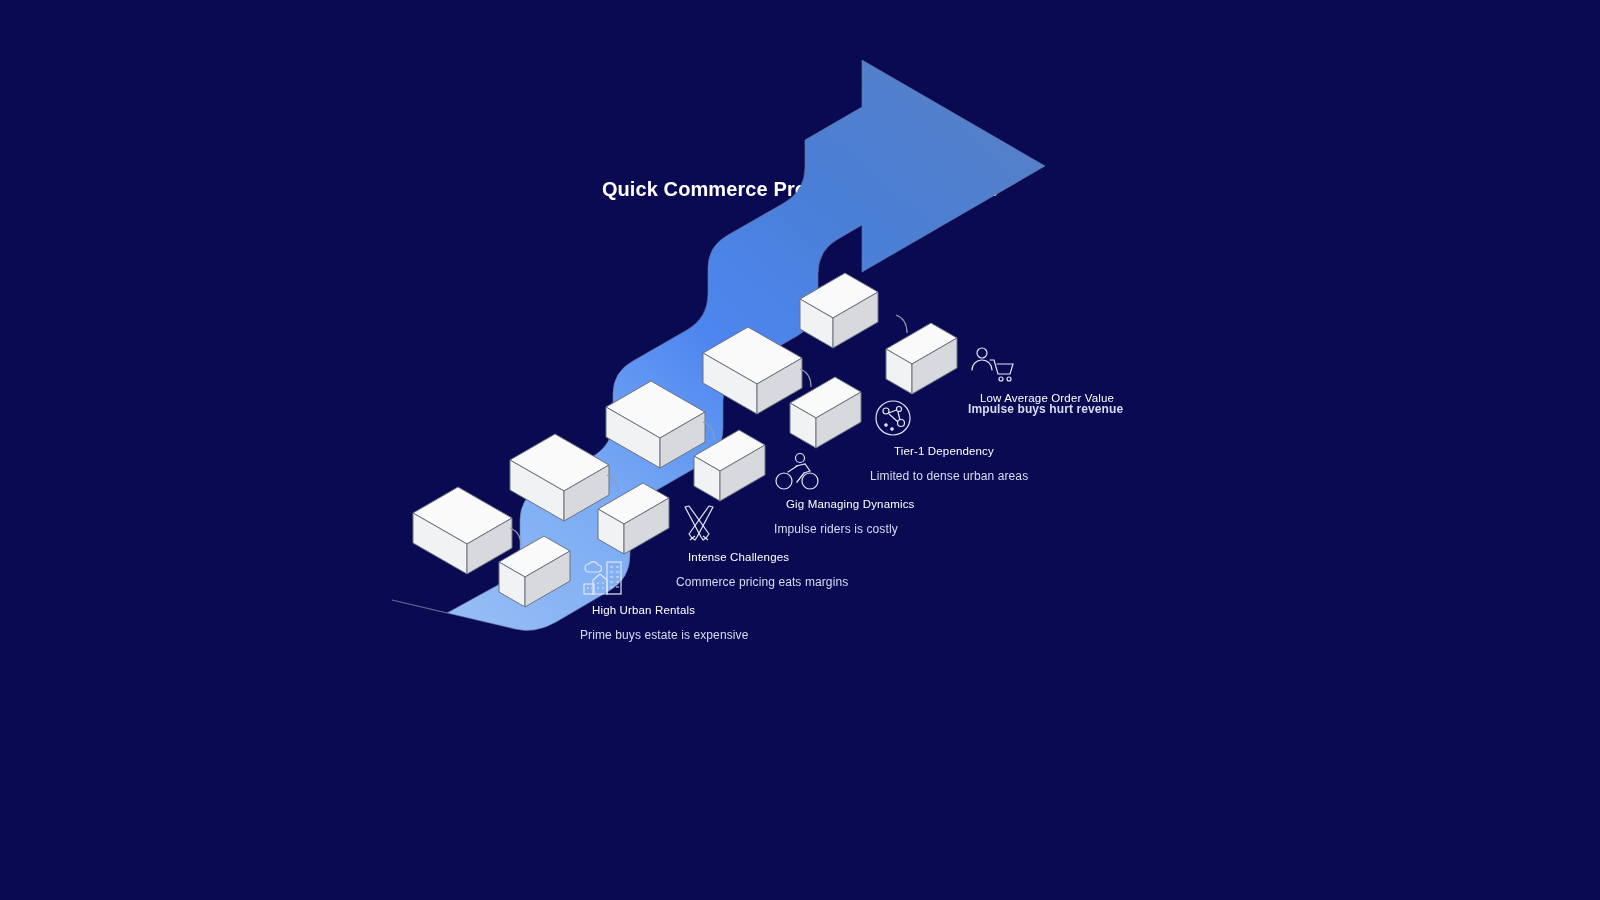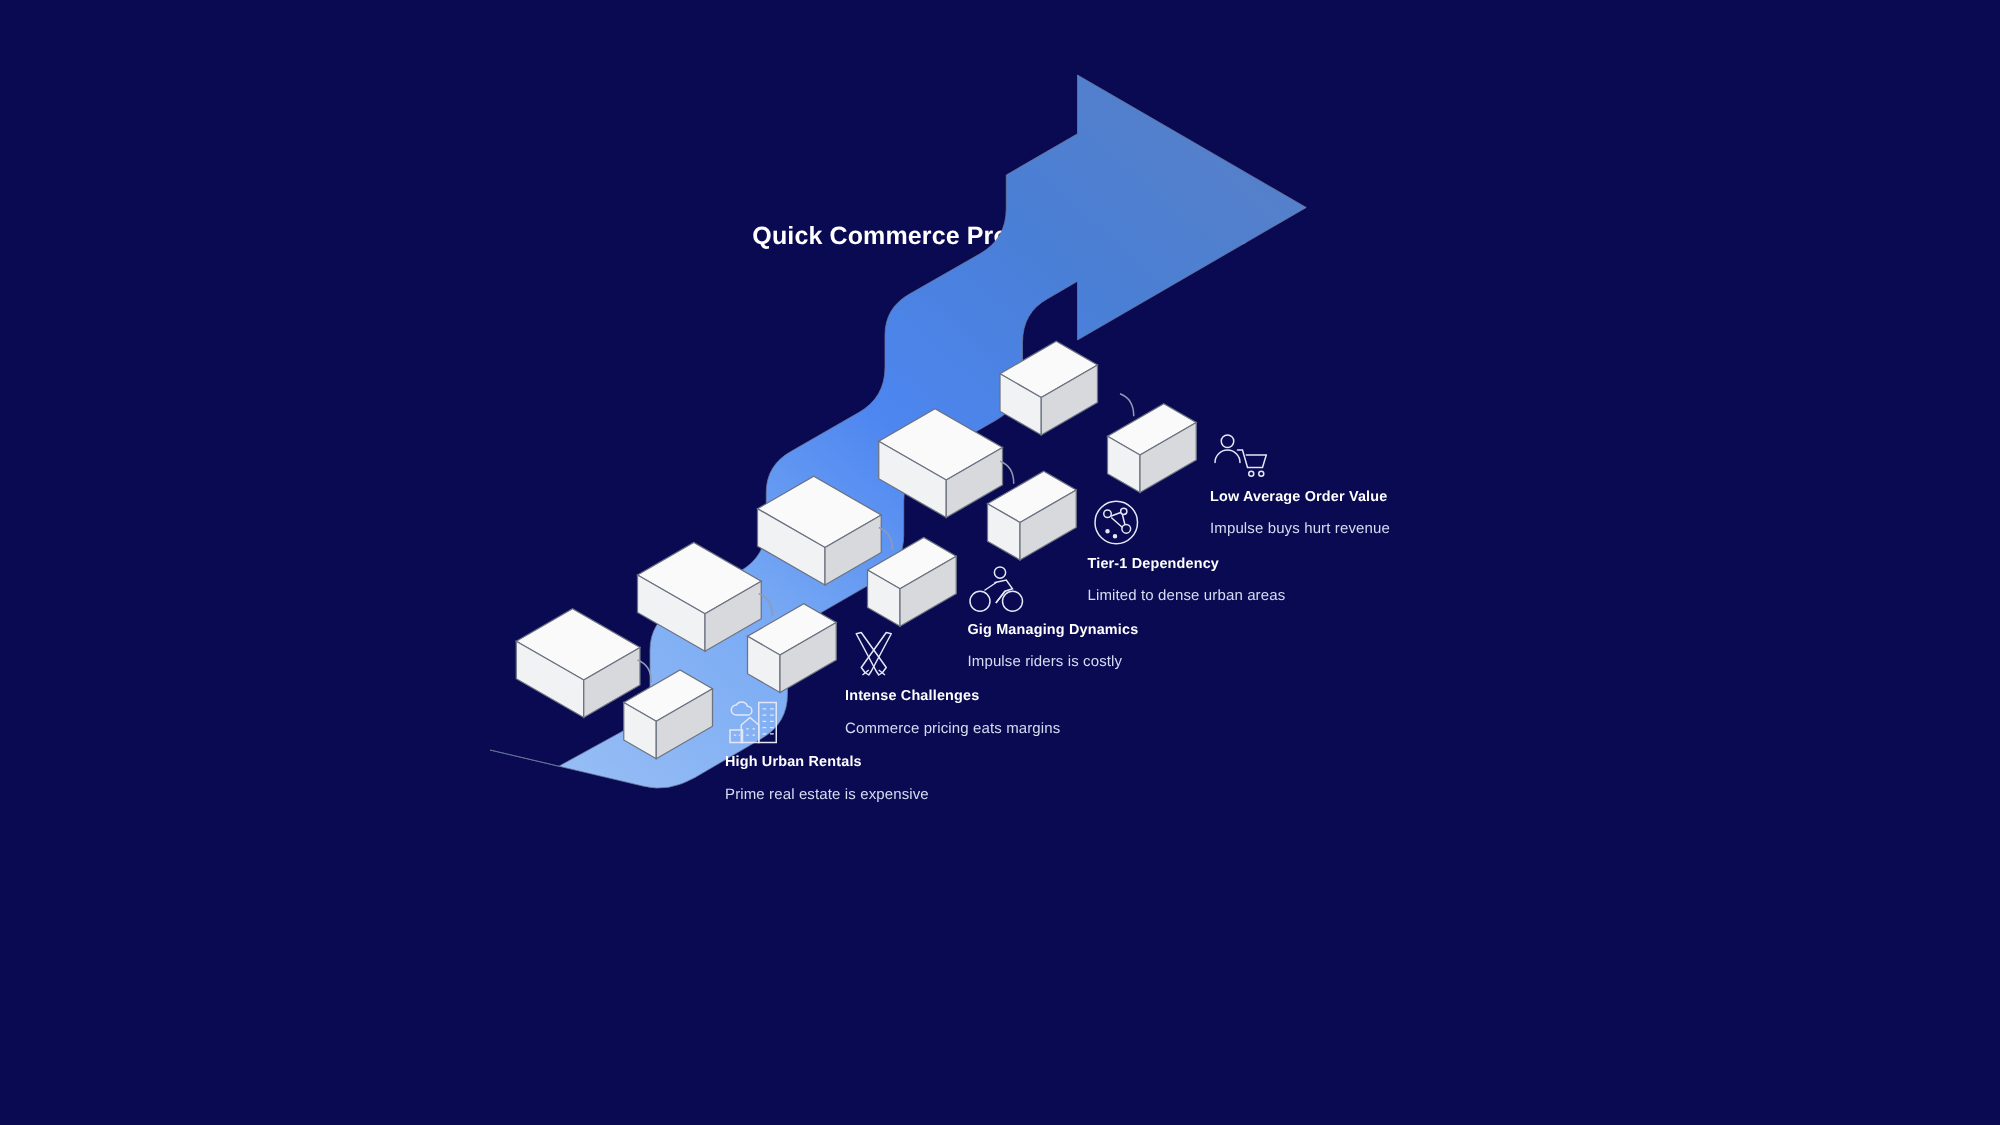--- a/index.html
+++ b/index.html
@@ -47,24 +47,24 @@
   }
   .label-icon {
     position: absolute;
     left: 0;
     top: 0;
     width: 46px;
     height: 42px;
   }
   .label-title {
     position: absolute;
-    left: 0;
+    left: 12px;
     color: #ffffff;
     font-size: 11.5px;
-    font-weight: bold;
+    font-weight: normal;
     letter-spacing: 0.15px;
   }
   .label-desc {
     position: absolute;
     left: 0;
     color: #d6dcf2;
     font-size: 12px;
     font-weight: normal;
     letter-spacing: 0.1px;
   }
@@ -207,21 +207,21 @@
         <rect x="27" y="6" width="14" height="32"></rect>
         <path d="M13 38 V24 l7 -6 l7 6 v14 Z"></path>
         <rect x="4" y="28" width="10" height="10"></rect>
         <g stroke-width="1">
           <path d="M30 11 h3 M36 11 h3 M30 16 h3 M36 16 h3 M30 21 h3 M36 21 h3 M30 26 h3 M36 26 h3 M30 31 h3 M36 31 h3"></path>
           <path d="M17 27 h2 M22 27 h2 M17 32 h2 M22 32 h2"></path>
           <path d="M7 32 h2 M11 32 h1"></path>
         </g>
       </svg>
       <div class="label-title" style="top:48px;">High Urban Rentals</div>
-      <div class="label-desc" style="top:72px;">Prime real estate is expensive</div>
+      <div class="label-desc" style="top:72px;">Prime buys estate is expensive</div>
     </div>
 
     <div class="label-group" style="left:676px;top:503px;">
       <svg class="label-icon" viewBox="0 0 46 42" fill="none" stroke="#e3e7f5" stroke-width="1.2" stroke-linejoin="round">
         <path d="M9 4 l4 -1 l20 28 l-3 4 l-3 2 l-2 -3 Z"></path>
         <path d="M37 4 l-4 -1 l-20 28 l3 4 l3 2 l2 -3 Z"></path>
         <path d="M27 33 l5 4 M19 33 l-5 4"></path>
       </svg>
       <div class="label-title" style="top:48px;">Intense Challenges</div>
       <div class="label-desc" style="top:72px;">Commerce pricing eats margins</div>
@@ -243,30 +243,30 @@
     <div class="label-group" style="left:870px;top:397px;">
       <svg class="label-icon" viewBox="0 0 46 42" fill="none" stroke="#e3e7f5" stroke-width="1.2">
         <circle cx="23" cy="21" r="17"></circle>
         <circle cx="16" cy="14" r="3"></circle>
         <circle cx="29" cy="12" r="2.5"></circle>
         <circle cx="31" cy="26" r="3.5"></circle>
         <path d="M18.5 16 l8 -3 M28 15 l2 8 M19 17 l9 8"></path>
         <circle cx="16" cy="28" r="1.2" fill="#e3e7f5"></circle>
         <circle cx="22" cy="32" r="1.2" fill="#e3e7f5"></circle>
       </svg>
-      <div class="label-title" style="top:48px;">Tier-1 Dependency</div>
+      <div class="label-title" style="top:48px;margin-left:12px;">Tier-1 Dependency</div>
       <div class="label-desc" style="top:72px;">Limited to dense urban areas</div>
     </div>
 
     <div class="label-group" style="left:968px;top:345px;">
       <svg class="label-icon" viewBox="0 0 46 42" fill="none" stroke="#e3e7f5" stroke-width="1.2" stroke-linecap="round">
         <circle cx="14" cy="8" r="5"></circle>
         <path d="M4 25 a10 10 0 0 1 20 0"></path>
         <path d="M22 15 h4 l4 14 h12 l3 -10 H29"></path>
         <circle cx="33" cy="34" r="2"></circle>
         <circle cx="41" cy="34" r="2"></circle>
       </svg>
       <div class="label-title" style="top:47px;">Low Average Order Value</div>
-      <div class="label-desc" style="top:70px;">Impulse buys hurt revenue</div>
+      <div class="label-desc" style="top:57px;font-weight:bold;">Impulse buys hurt revenue</div>
     </div>
 
   </div>
 </div>
 
 </body></html>

